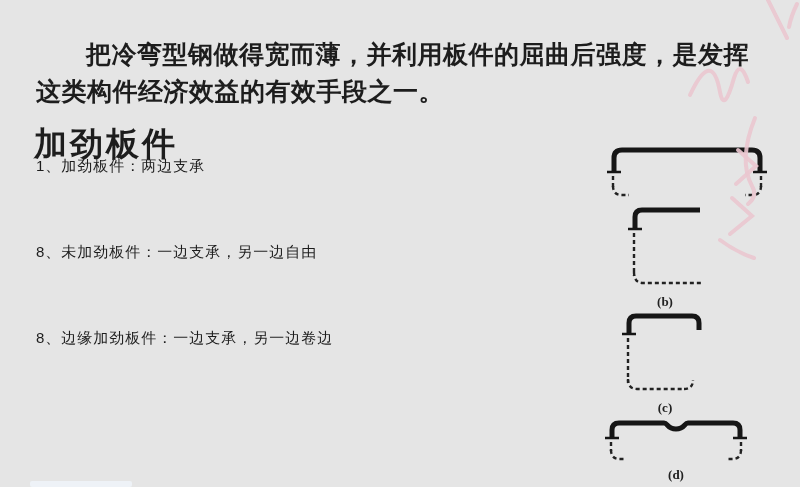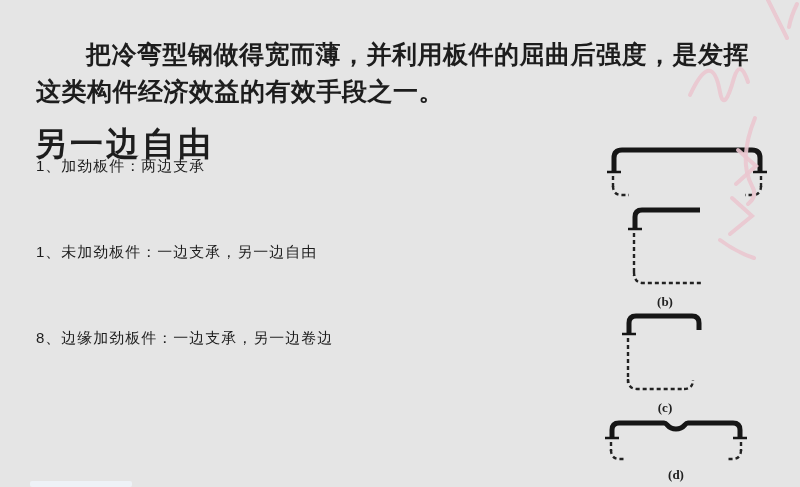--- a/index.html
+++ b/index.html
@@ -42,24 +42,24 @@
     background:#eef2f7;border-radius:2px;
   }
 </style>
 </head>
 <body>
 
 <div class="slide">
 
   <p class="intro">把冷弯型钢做得宽而薄，并利用板件的屈曲后强度，是发挥这类构件经济效益的有效手段之一。</p>
 
-  <h1 class="title">另一边自由</h1>
+  <h1 class="title">加劲板件</h1>
 
   <div class="item item-1">1、加劲板件：两边支承</div>
-  <div class="item item-2">1、未加劲板件：一边支承，另一边自由</div>
+  <div class="item item-2">8、未加劲板件：一边支承，另一边自由</div>
   <div class="item item-3">8、边缘加劲板件：一边支承，另一边卷边</div>
 
   <svg class="fig fig-a" width="172" height="62" viewBox="0 0 172 62">
     <path class="solid-stroke" d="M 13 32 L 13 19 Q 13 11 21 11 L 151 11 Q 159 11 159 19 L 159 32"></path>
     <path class="flare-stroke" d="M 6 33 L 20 33 M 152 33 L 166 33"></path>
     <path class="dash-stroke" d="M 12 37 L 12 48 M 160 37 L 160 48"></path>
     <path class="dash-stroke" d="M 12 47 Q 12 56 21 56 L 28 56"></path>
     <path class="dash-stroke" d="M 160 47 Q 160 56 151 56 L 144 56"></path>
   </svg>
 

